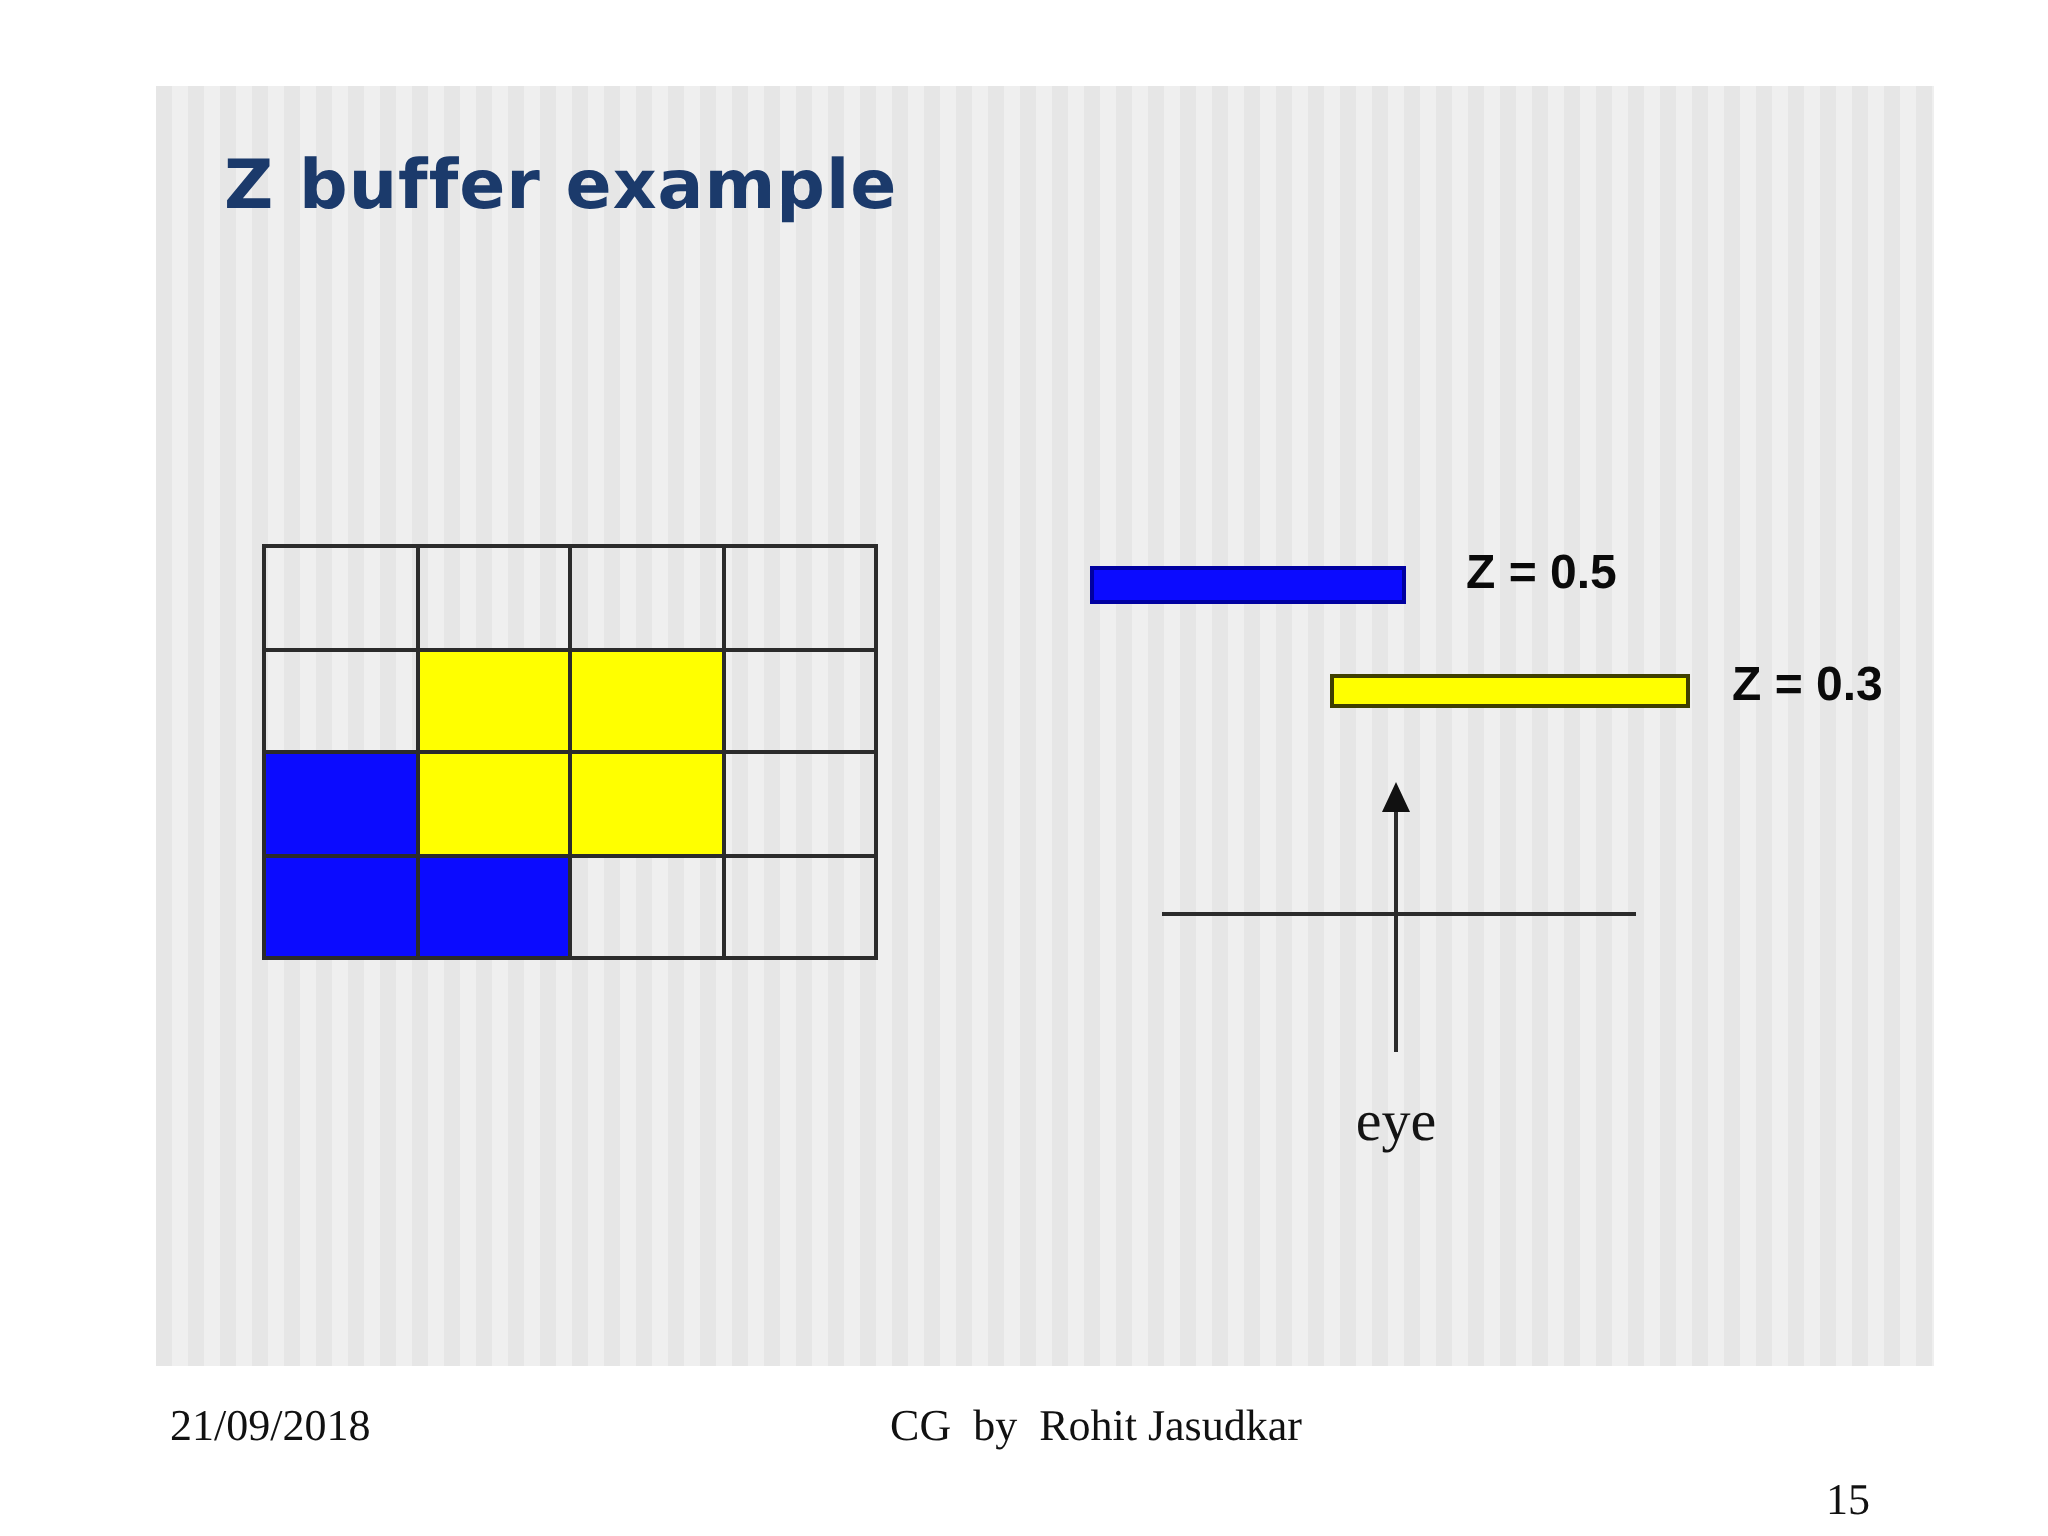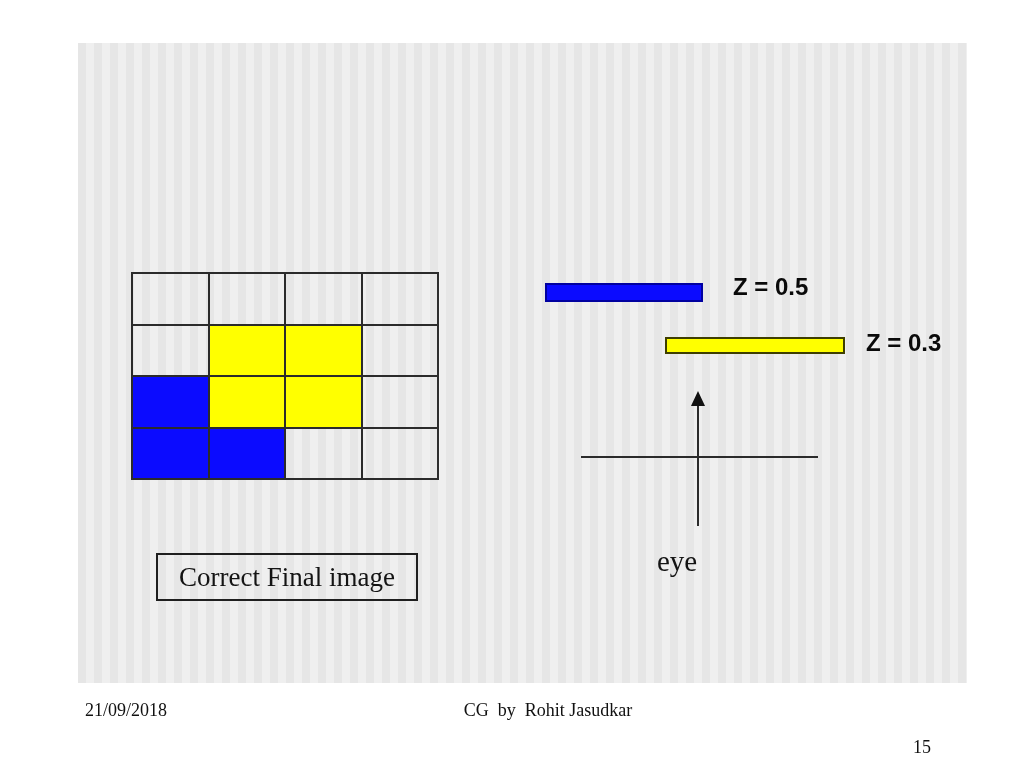--- a/index.html
+++ b/index.html
@@ -81,73 +81,71 @@
   }
   .arrowhead {
     position: absolute; left: 613px; top: 348px;
     width: 0; height: 0;
     border-left: 7px solid transparent;
     border-right: 7px solid transparent;
     border-bottom: 15px solid #111111;
   }
   .eye-label {
     position: absolute; left: 579px; top: 502px;
-    width: 82px; text-align: left;
+    width: 82px; text-align: center;
     font-family: "Liberation Serif", serif;
     font-size: 29px; color: #141414;
   }
   .view-box {
     position: absolute; left: 572px; top: 570px;
     width: 139px; height: 42px;
     border: 2px solid #1f1f1f;
     display: flex; align-items: center; justify-content: center;
     font-family: "Liberation Serif", serif;
     font-size: 27px; color: #141414;
   }
 
   
   .footer-date, .footer-credit, .footer-page {
     position: absolute; top: 700px;
     font-family: "Liberation Serif", serif;
-    font-size: 18px; color: #111111;
+    font-size: 22px; color: #111111;
     white-space: pre;
   }
   .footer-date { left: 85px; }
   .footer-credit { left: 16px; width: 1024px; text-align: center; padding-left: 20px; }
   .footer-page { left: 913px; margin-top: 37px; }
 </style>
 </head>
 <body>
 
 <div class="page">
   <div class="slide">
 
+    <h1 class="title" style="color: rgb(27, 58, 107);">Z buffer example</h1>
 
     <div class="pixel-grid">
         <div class="cell"></div>
         <div class="cell"></div>
         <div class="cell"></div>
         <div class="cell"></div>
         <div class="cell"></div>
         <div class="cell" style="background: rgb(255, 255, 0);"></div>
         <div class="cell" style="background: rgb(255, 255, 0);"></div>
         <div class="cell"></div>
         <div class="cell" style="background: rgb(11, 11, 255);"></div>
         <div class="cell" style="background: rgb(255, 255, 0);"></div>
         <div class="cell" style="background: rgb(255, 255, 0);"></div>
         <div class="cell"></div>
         <div class="cell" style="background: rgb(11, 11, 255);"></div>
         <div class="cell" style="background: rgb(11, 11, 255);"></div>
         <div class="cell"></div>
         <div class="cell"></div>
       </div>
 
-    <div class="caption-box">
-      <span>Correct Final image</span>
-    </div>
 
     <div class="bar bar-blue" style="background: rgb(11, 11, 255);"></div>
     <div class="z-label z05">Z = 0.5</div>
 
     <div class="bar bar-yellow" style="background: rgb(255, 255, 0);"></div>
     <div class="z-label z03">Z = 0.3</div>
 
     <div class="axis-h"></div>
     <div class="axis-v"></div>
     <div class="arrowhead"></div>

